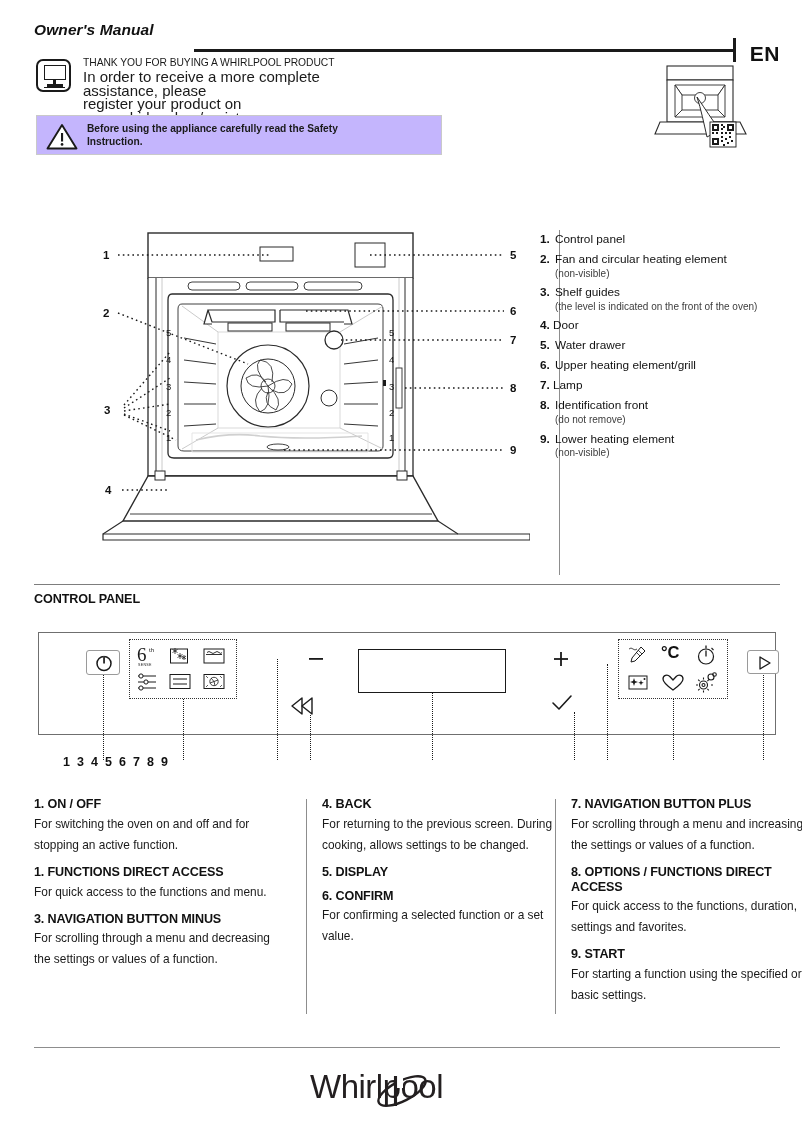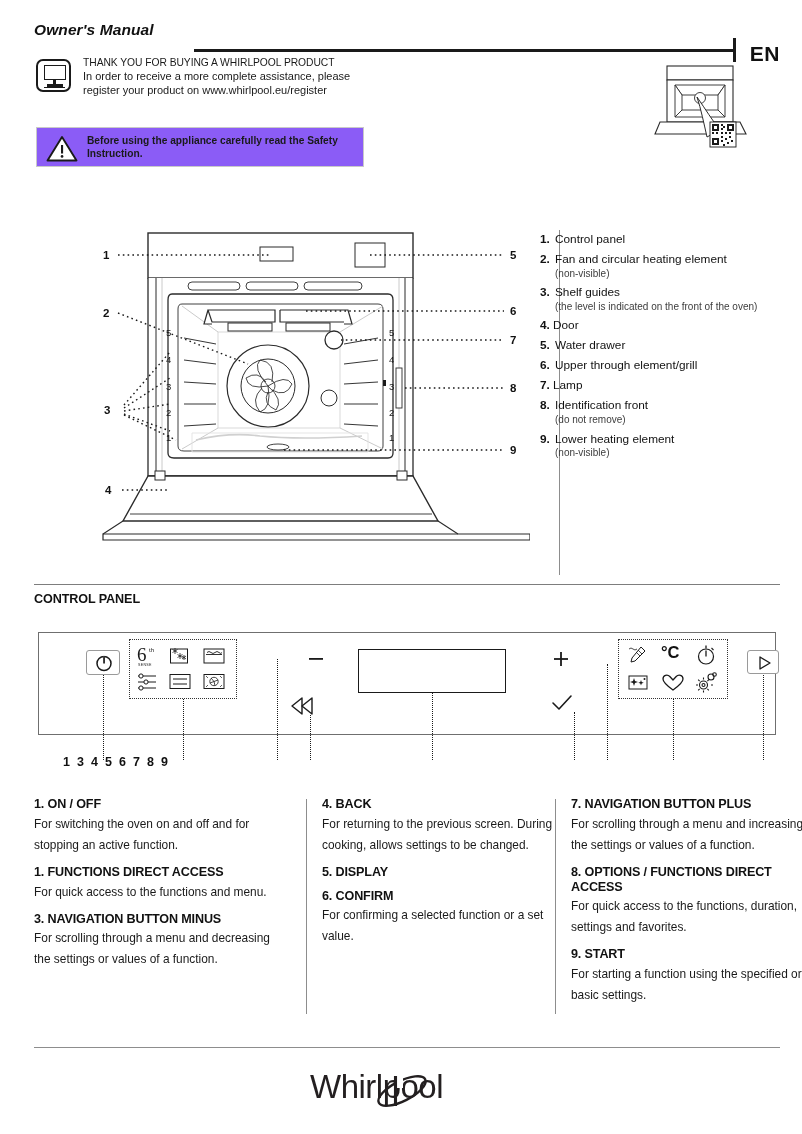--- a/index.html
+++ b/index.html
@@ -45,27 +45,27 @@
     position:absolute; left:15px; top:19px; width:3px; height:4px; background:#1a1a1a;
   }
   .monitor-icon .base {
     position:absolute; left:8.5px; top:23px; width:16px; height:2.6px; background:#1a1a1a;
   }
   .monitor-icon .base2 {
     position:absolute; left:6px; top:25.6px; width:21px; height:1.8px; background:#1a1a1a;
   }
   .register-text { position:absolute; left:47px; top:0px; width:295px; }
   .register-title { font-size:10.3px; font-weight:normal; letter-spacing:-0.05px; line-height:13px; }
-  .register-body { font-size:11px; line-height:13.6px; color:#1a1a1a; margin-top:1px; }
+  .register-body { font-size:15px; line-height:13.6px; color:#1a1a1a; margin-top:1px; }
   .register-body b { font-weight:normal; }
 
   
   .safety-box {
-    position:absolute; left:36px; top:127px; width:328px; height:40px;
-    border:1px solid #c9c9c9; background:#8b5cf6;
+    position:absolute; left:36px; top:115px; width:406px; height:40px;
+    border:1px solid #c9c9c9; background:#c4b5fd;
   }
   .warn-tri { position:absolute; left:9px; top:7px; width:32px; height:27px; }
   .safety-text {
     position:absolute; left:50px; top:6px; width:280px;
     font-size:10.2px; font-weight:bold; line-height:13.2px;
   }
 
   
   .qr-text {
     position:absolute; left:397px; top:77px; width:240px;
@@ -366,21 +366,21 @@
     <div class="legend-item">
       <span class="legend-num tight">4.</span>
       <span class="legend-txt">Door</span>
     </div>
     <div class="legend-item">
       <span class="legend-num">5.</span>
       <span class="legend-txt">Water drawer</span>
     </div>
     <div class="legend-item">
       <span class="legend-num">6.</span>
-      <span class="legend-txt">Upper through element/grill</span>
+      <span class="legend-txt">Upper heating element/grill</span>
     </div>
     <div class="legend-item">
       <span class="legend-num tight">7.</span>
       <span class="legend-txt">Lamp</span>
     </div>
     <div class="legend-item">
       <span class="legend-num">8.</span>
       <span class="legend-txt"><span>Identification front</span><span class="sub">(do not remove)</span></span>
     </div>
     <div class="legend-item">

